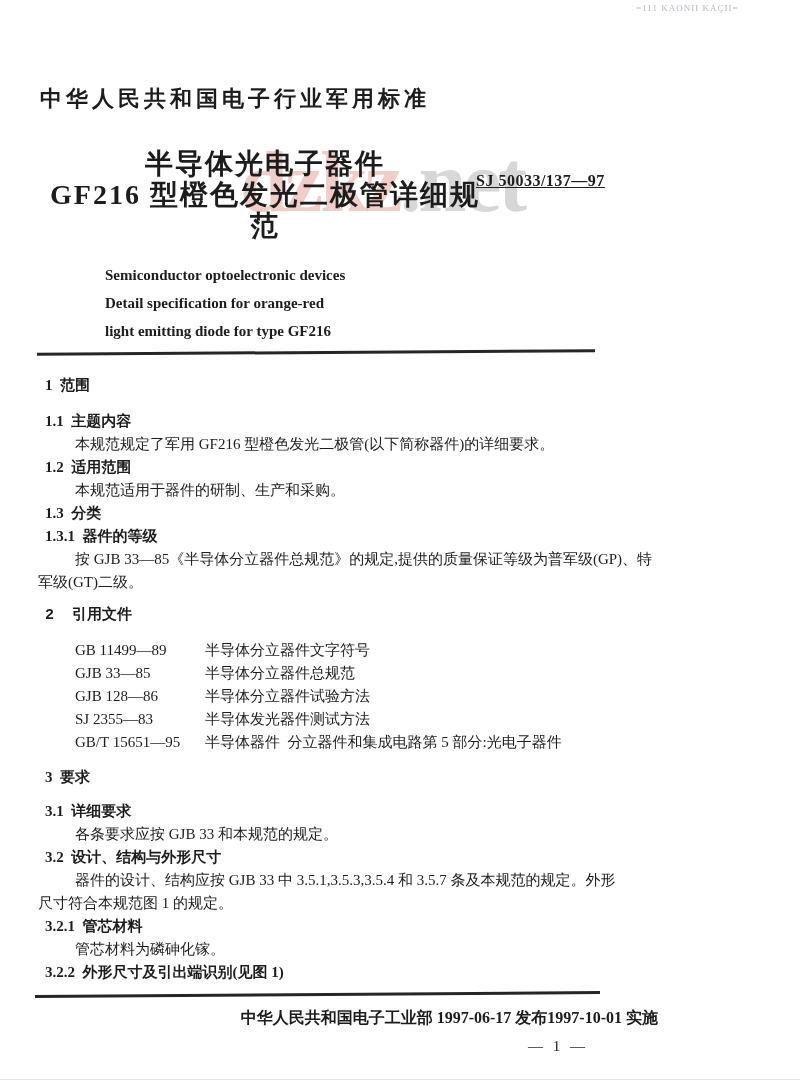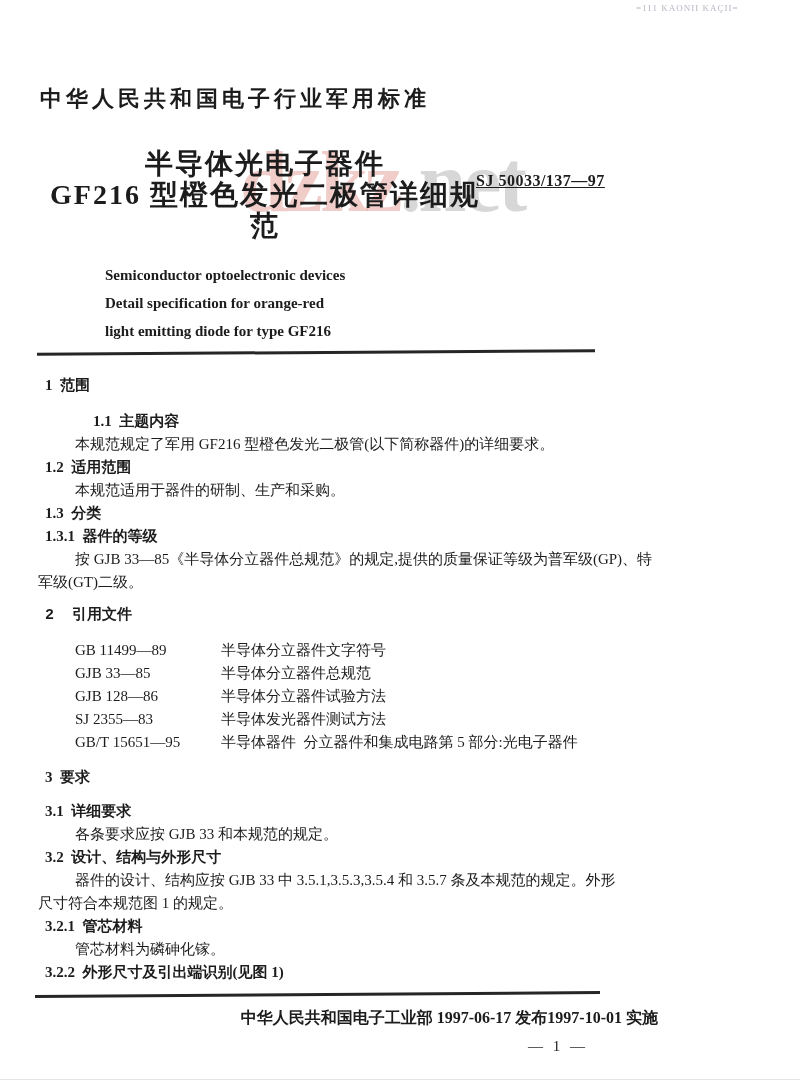--- a/index.html
+++ b/index.html
@@ -56,29 +56,29 @@
   .rule-top    { width: 558px; margin: 6px 0 0 37px; transform: rotate(-0.35deg); }
   .rule-bottom { width: 565px; margin: 9px 0 0 35px; transform: rotate(-0.4deg); }
 
   .content { position: relative; z-index: 1; padding-left: 45px; font-size: 15px; }
   .line { line-height: 23px; white-space: pre-wrap; }
   .h  { font-weight: bold; }
   .p-first { padding-left: 30px; }
   .p-cont  { margin-left: -7px; }
 
   #s1h  { margin-top: 20px; }
-  #s11h { margin-top: 13px; margin-left: 48px; }
+  #s11h { margin-top: 13px; }
   #s2h  { margin-top: 10px; font-family: Liberation Mono, monospace; }
   #s3h  { margin-top: 12px; }
   #s31h { margin-top: 11px; }
 
   .refs { margin-top: 12px; }
   .ref-row  { display: flex; line-height: 23px; padding-left: 30px; }
   .ref-code { width: 130px; flex: 0 0 130px; white-space: pre-wrap; }
-  .ref-title{ white-space: pre-wrap; margin-left: 16px; }
+  .ref-title{ white-space: pre-wrap; }
 
   .footer {
     position: relative; z-index: 1;
     display: flex; justify-content: flex-end;
     padding: 12px 142px 0 45px;
     font-size: 16px; font-weight: bold; white-space: nowrap;
   }
   .page-num {
     position: relative; z-index: 1;
     margin-top: 9px; padding-left: 528px;

